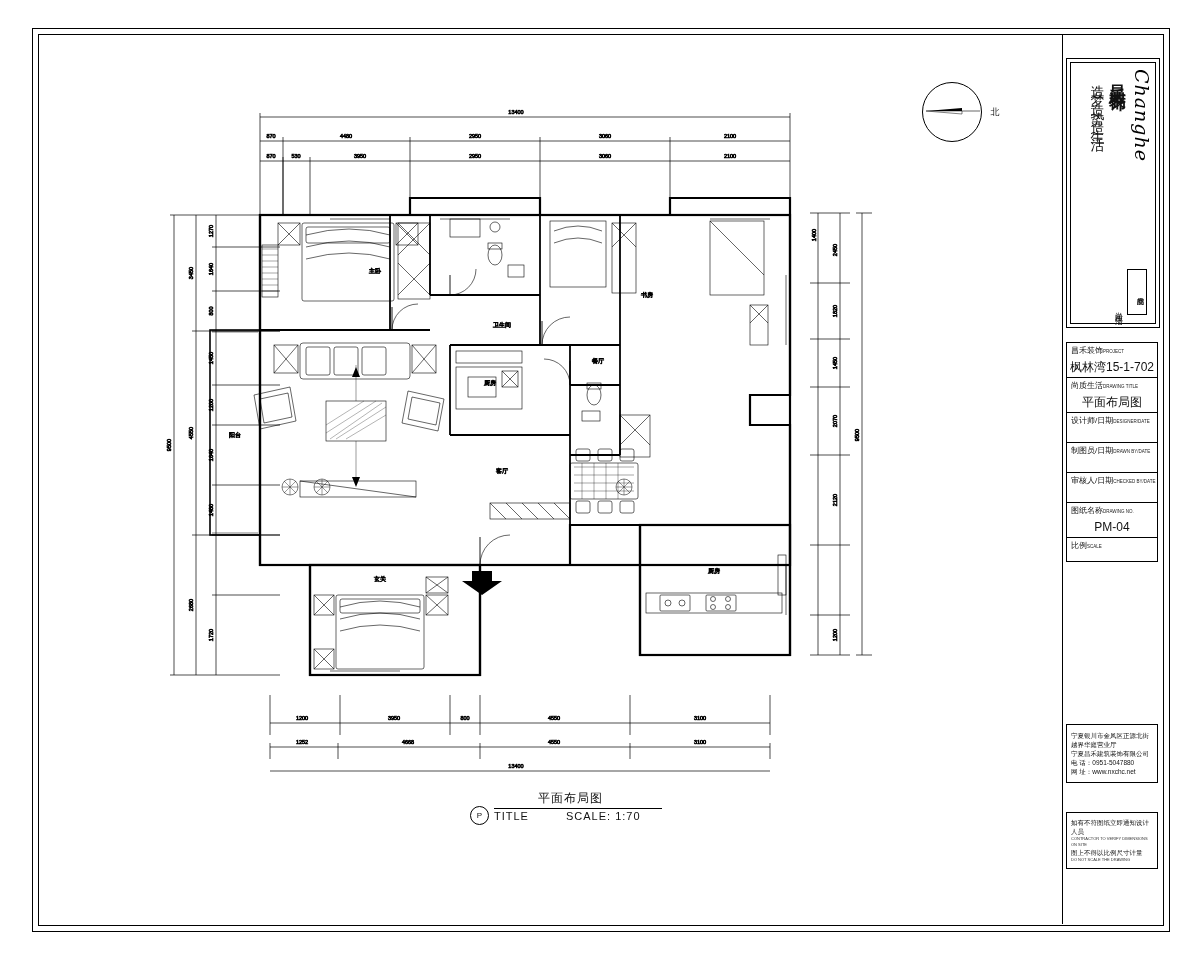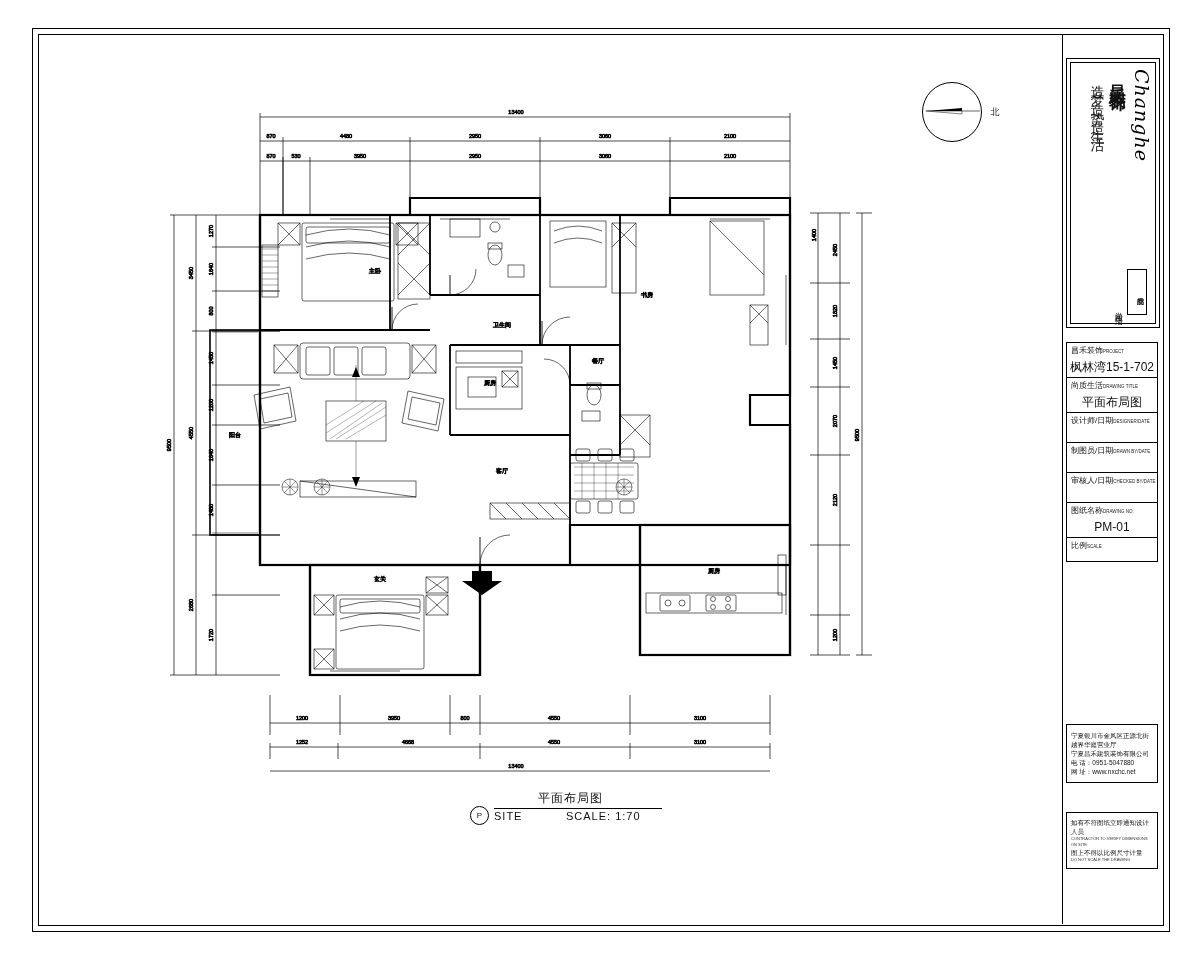--- a/index.html
+++ b/index.html
@@ -447,21 +447,21 @@
       <text class="rmlabel" x="230" y="486" text-anchor="middle">玄关</text>
       <text class="rmlabel" x="340" y="290" text-anchor="middle">厨房</text>
     </g>
   </svg>
   </div>
 
   <div class="caption">
     <div class="cap-circle">P</div>
     <div class="cap-title">平面布局图</div>
     <div class="cap-rule"></div>
-    <div class="cap-plan">SITE</div>
+    <div class="cap-plan">TITLE</div>
     <div class="cap-scale">SCALE:  1:70</div>
   </div>
 
   <div class="title-block"></div>
 
   <div class="logo-box">
     <div class="inner"></div>
     <div class="logo-latin">Changhe</div>
     <div class="logo-cn-big">昌禾装饰</div>
     <div class="logo-cn-col">造梦造势造生活</div>
@@ -485,21 +485,21 @@
     <div class="tb-row tall">
       <div class="tb-label"><span>制图员/日期</span><span class="sub">DRAWN BY/DATE</span></div>
       <div class="tb-value"></div>
     </div>
     <div class="tb-row tall">
       <div class="tb-label"><span>审核人/日期</span><span class="sub">CHECKED BY/DATE</span></div>
       <div class="tb-value"></div>
     </div>
     <div class="tb-row">
       <div class="tb-label"><span>图纸名称</span><span class="sub">DRAWING NO.</span></div>
-      <div class="tb-value">PM-01</div>
+      <div class="tb-value">PM-04</div>
     </div>
     <div class="tb-row">
       <div class="tb-label"><span>比例</span><span class="sub">SCALE</span></div>
       <div class="tb-value"></div>
     </div>
   </div>
 
   <div class="tb-foot">
     <div>宁夏银川市金凤区正源北街</div>
     <div>越界华庭营业厅</div>

